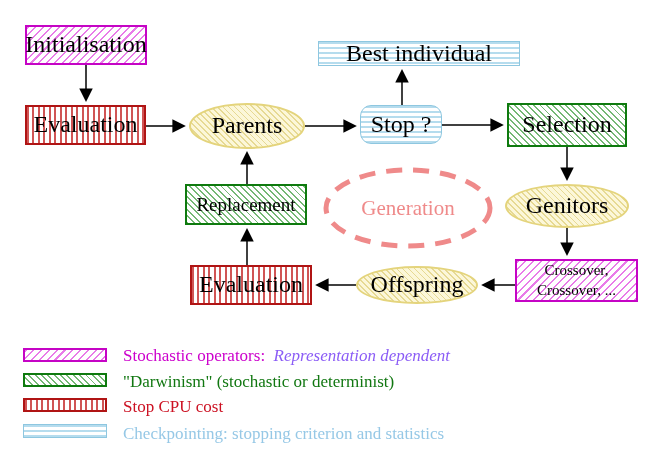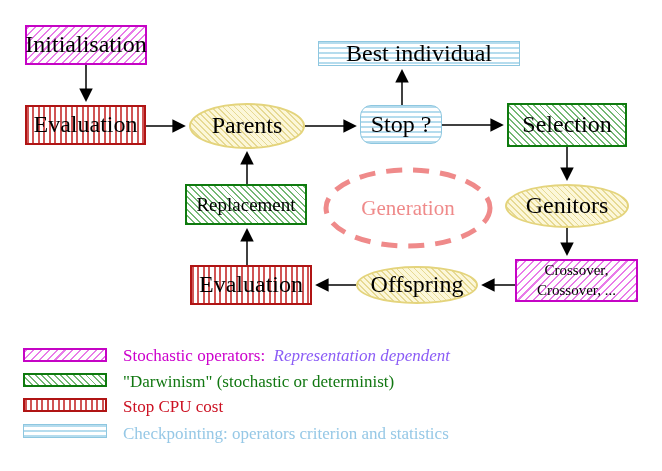--- a/index.html
+++ b/index.html
@@ -117,16 +117,16 @@
     <div class="legend-swatch hatch-magenta" style="left:23px;top:348px;"></div>
     <div class="legend-text" style="left:123px;top:346px;"><span style="color:#cc00cc;">Stochastic operators:</span><span>&nbsp;&nbsp;</span><span style="color:#8b5cf6;font-style:italic;">Representation dependent</span></div>
 
     <div class="legend-swatch hatch-green" style="left:23px;top:373px;"></div>
     <div class="legend-text" style="left:123px;top:372px;color:#117711;">"Darwinism" (stochastic or determinist)</div>
 
     <div class="legend-swatch stripe-red" style="left:23px;top:398px;"></div>
     <div class="legend-text" style="left:123px;top:397px;color:#cc1122;">Stop CPU cost</div>
 
     <div class="legend-swatch stripe-cyan" style="left:23px;top:424px;"></div>
-    <div class="legend-text" style="left:123px;top:424px;color:#96c8e6;">Checkpointing: operators criterion and statistics</div>
+    <div class="legend-text" style="left:123px;top:424px;color:#96c8e6;">Checkpointing: stopping criterion and statistics</div>
   </div>
 
 </div>
 
 </body></html>

